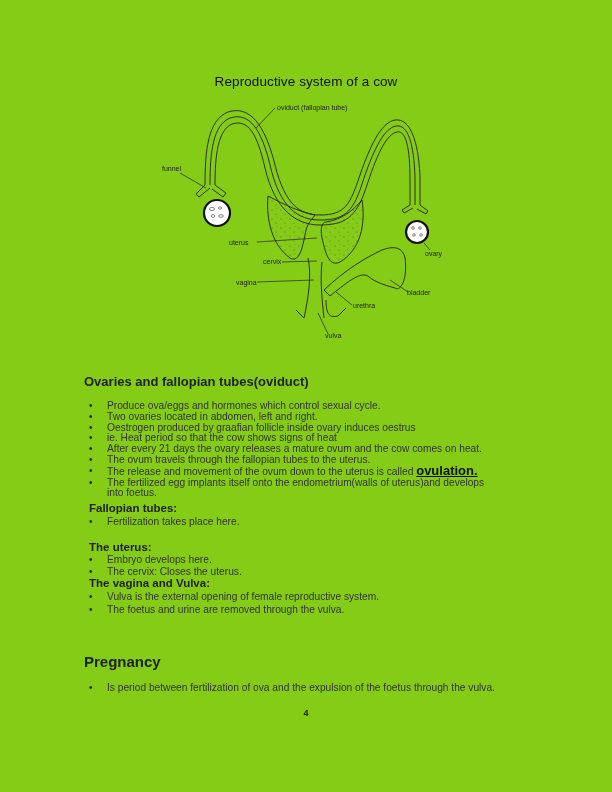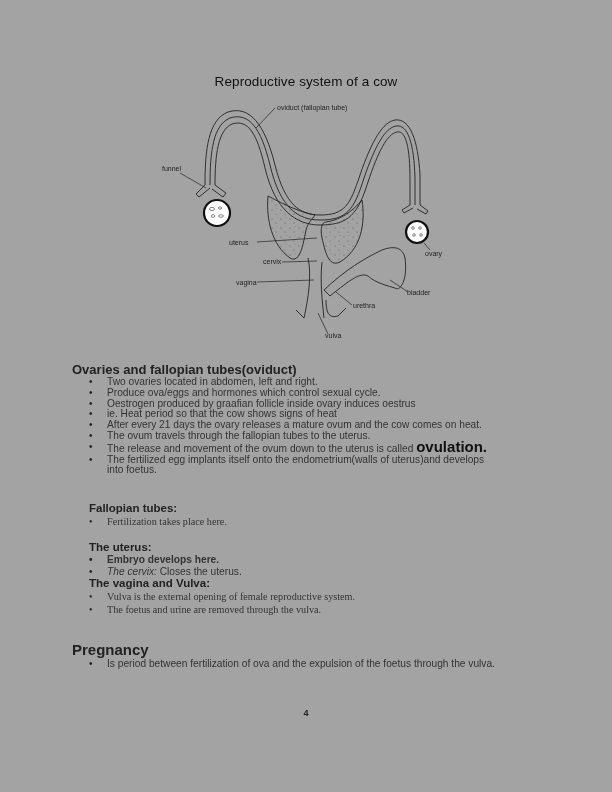--- a/index.html
+++ b/index.html
@@ -1,31 +1,31 @@
 <!DOCTYPE html>
 <html><head>
 <meta charset="utf-8">
 <style>
   html, body { margin: 0; padding: 0; background: #ffffff; }
   body { width: 612px; height: 792px; position: relative; overflow: hidden;
          font-family: "Liberation Sans", "DejaVu Sans", sans-serif; color: #222; }
-  .page { position: absolute; left: 0; top: 0; width: 612px; height: 792px; background: #a3a3a3; }
+  .page { position: absolute; left: 0; top: 0; width: 612px; height: 792px; background: #84cc16; }
   .diagram-title { position: absolute; left: 0; width: 612px; top: 74px; text-align: center;
                    font-size: 13.5px; color: #111; letter-spacing: 0.1px; }
   svg.diagram { position: absolute; left: 0; top: 0; }
   .lbl { font-family: "Liberation Sans", sans-serif; font-size: 7px; fill: #222; }
   .section { position: absolute; left: 72px; width: 470px; }
-  .h-main { font-weight: bold; font-size: 13px; color: #222; margin: 0; line-height: 15px; }
+  .h-main { font-weight: bold; font-size: 13px; color: #222; margin: 12px; line-height: 15px; }
   ul { margin: 0; padding: 0; list-style: none; }
   li { position: relative; padding-left: 35px; font-size: 10.2px; line-height: 10.8px; color: #333; }
   li::before { content: "\2022"; position: absolute; left: 17px; top: 0; font-size: 10px; color: #222; }
-  .loose li { line-height: 13px; font-family: Liberation Serif, serif; }
+  .loose li { line-height: 13px; }
   .sub-h { font-weight: bold; font-size: 11.5px; color: #222; margin: 0 0 0 17px; line-height: 13px; }
-  .bold-inline { font-weight: bold; font-size: 15px; color: #111; }
-  .ital { font-style: italic; }
+  .bold-inline { font-weight: bold; font-size: 13px; color: #111; text-decoration: underline; }
+  .ital { }
   .page-num { position: absolute; left: 0; width: 612px; top: 708px; text-align: center;
               font-size: 9px; font-weight: bold; color: #222; }
 </style>
 </head>
 <body>
 
 <div class="page">
 
   <div class="diagram-title">Reproductive system of a cow</div>
 
@@ -105,42 +105,42 @@
       <text class="lbl" x="425" y="256">ovary</text>
       <text class="lbl" x="407" y="295">bladder</text>
       <text class="lbl" x="353" y="308">urethra</text>
       <text class="lbl" x="325" y="338">vulva</text>
     </g>
   </svg>
 
   <div class="section" style="top:362px;">
     <h2 class="h-main">Ovaries and fallopian tubes(oviduct)</h2>
     <ul>
+      <li>Produce ova/eggs and hormones which control sexual cycle.</li>
       <li>Two ovaries located in abdomen, left and right.</li>
-      <li>Produce ova/eggs and hormones which control sexual cycle.</li>
       <li>Oestrogen produced by graafian follicle inside ovary induces oestrus</li>
       <li>ie. Heat period so that the cow shows signs of heat</li>
       <li>After every 21 days the ovary releases a mature ovum and the cow comes on heat.</li>
       <li>The ovum travels through the fallopian tubes to the uterus.</li>
       <li><span>The release and movement of the ovum down to the uterus is called </span><span class="bold-inline">ovulation.</span></li>
       <li style="padding-right:40px;">The fertilized egg implants itself onto the endometrium(walls of uterus)and develops into foetus.</li>
     </ul>
   </div>
 
   <div class="section" style="top:502px;">
     <h3 class="sub-h">Fallopian tubes:</h3>
     <ul class="loose">
       <li>Fertilization takes place here.</li>
     </ul>
   </div>
 
   <div class="section" style="top:541px;">
     <h3 class="sub-h">The uterus:</h3>
     <ul>
-      <li style="line-height:11.5px;font-weight:bold;">Embryo develops here.</li>
+      <li style="line-height:11.5px;">Embryo develops here.</li>
       <li style="line-height:11.5px;"><span class="ital">The cervix:</span><span> Closes the uterus.</span></li>
     </ul>
   </div>
 
   <div class="section" style="top:577px;">
     <h3 class="sub-h">The vagina and Vulva:</h3>
     <ul class="loose">
       <li>Vulva is the external opening of female reproductive system.</li>
       <li>The foetus and urine are removed through the vulva.</li>
     </ul>

